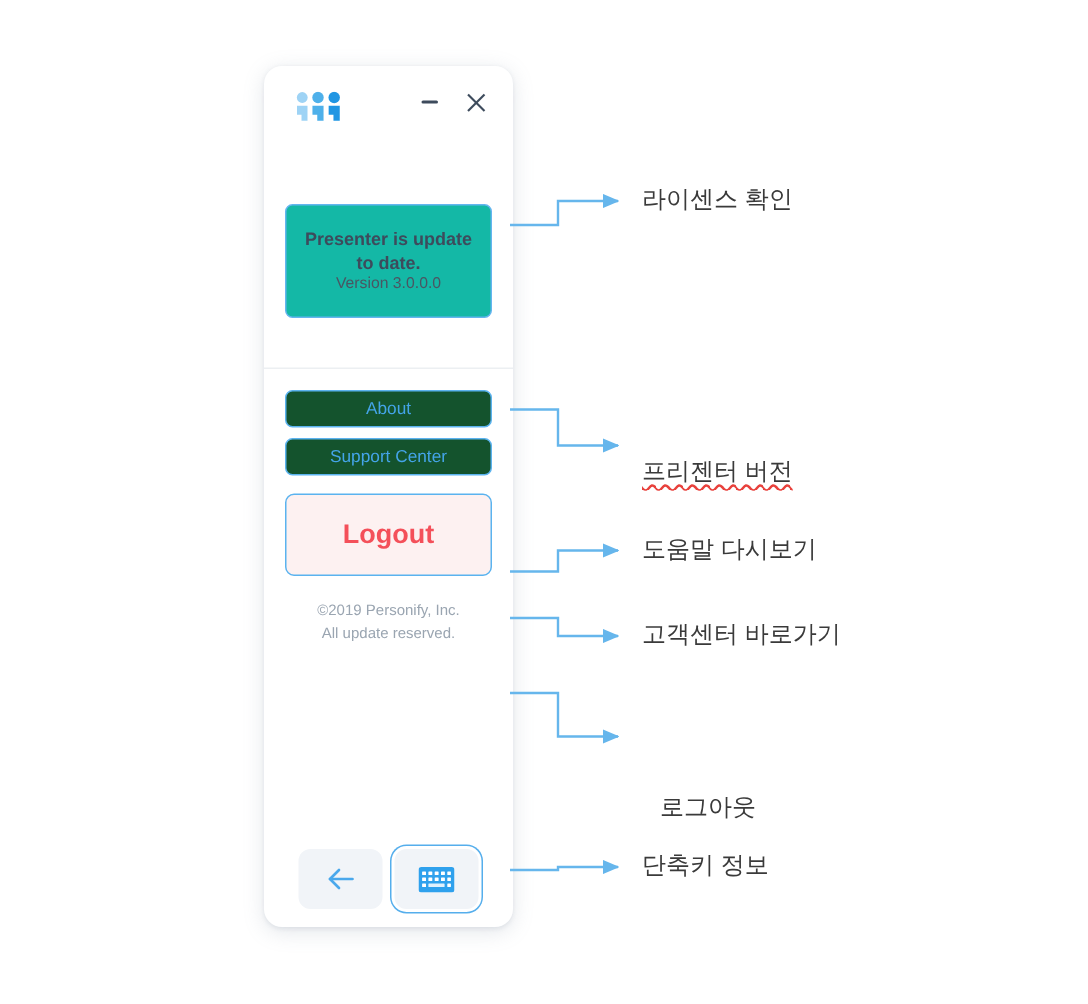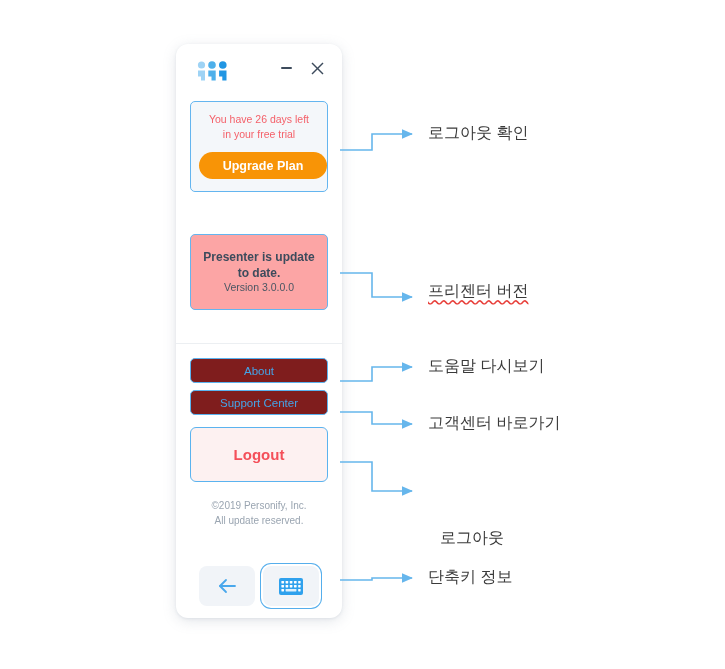--- a/index.html
+++ b/index.html
@@ -90,21 +90,21 @@
     display: block;
   }
 
   
   #version-section {
     padding: 42px 14px 0 14px;
   }
   #version-box {
     border: 1px solid #64b5ef;
     border-radius: 5px;
-    background: #fca5a5;
+    background: #14b8a6;
     padding: 14px 8px 16px 8px;
     text-align: center;
   }
   #version-status {
     color: #3d4b5c;
     font-size: 12px;
     font-weight: bold;
     line-height: 16px;
   }
   #version-number {
@@ -123,39 +123,39 @@
   #actions-section {
     padding: 14px 14px 0 14px;
   }
   .outline-button {
     display: block;
     width: 100%;
     box-sizing: border-box;
     height: 25px;
     border: 1px solid #5bb3ef;
     border-radius: 5px;
-    background: #7f1d1d;
+    background: #14532d;
     color: #44a4e8;
     font-size: 11.5px;
     font-family: inherit;
     cursor: pointer;
     padding: 0;
   }
   #support-center-button { margin-top: 7px; }
   #logout-button {
     display: block;
     margin-top: 12px;
     width: 100%;
     box-sizing: border-box;
     height: 55px;
     border: 1px solid #5bb3ef;
     border-radius: 6px;
     background: #fdf1f1;
     color: #f4505a;
-    font-size: 15px;
+    font-size: 18px;
     font-weight: bold;
     font-family: inherit;
     cursor: pointer;
     padding: 0;
     text-align: center;
   }
 
   
   #copyright-block {
     margin-top: 16px;
@@ -232,27 +232,20 @@
       <span class="win-dash"></span>
     </div>
     <div class="win-btn" id="close-button">
       <svg width="13" height="13" viewBox="0 0 13 13" xmlns="http://www.w3.org/2000/svg">
         <line x1="1" y1="1" x2="12" y2="12" stroke="#3d4b5c" stroke-width="1.4"></line>
         <line x1="12" y1="1" x2="1" y2="12" stroke="#3d4b5c" stroke-width="1.4"></line>
       </svg>
     </div>
   </div>
 
-  <div id="trial-section">
-    <div id="trial-box">
-      <div class="trial-text">You have 26 days left</div>
-      <div class="trial-text">in your free trial</div>
-      <button id="upgrade-plan-button">Upgrade Plan</button>
-    </div>
-  </div>
 
   <div id="version-section">
     <div id="version-box">
       <div id="version-status">Presenter is update to date.</div>
       <div id="version-number">Version 3.0.0.0</div>
     </div>
   </div>
 
   <div id="section-divider"></div>
 
@@ -307,19 +300,19 @@
     <polyline points="340,150 372,150 372,134 412,134"></polyline>
     <polyline points="340,273 372,273 372,297 412,297"></polyline>
     <polyline points="340,381 372,381 372,367 412,367"></polyline>
     <polyline points="340,412 372,412 372,424 412,424"></polyline>
     <polyline points="340,462 372,462 372,491 412,491"></polyline>
     <polyline points="340,580 372,580 372,578 412,578"></polyline>
   </g>
 </svg>
 
 <div>
-  <div class="annotation-label" style="left:428px; top:123px;">로그아웃 확인</div>
-  <div class="annotation-label misspelled" style="left:428px; top:281px;">프리젠터 버전</div>
+  <div class="annotation-label" style="left:428px; top:123px;">라이센스 확인</div>
+  <div class="annotation-label misspelled" style="left:428px; top:304px;">프리젠터 버전</div>
   <div class="annotation-label" style="left:428px; top:356px;">도움말 다시보기</div>
   <div class="annotation-label" style="left:428px; top:413px;text-align:center;">고객센터 바로가기</div>
   <div class="annotation-label" style="left:440px; top:480px;margin-top:48px;">로그아웃</div>
   <div class="annotation-label" style="left:428px; top:567px;">단축키 정보</div>
 </div>
 
 </body></html>

